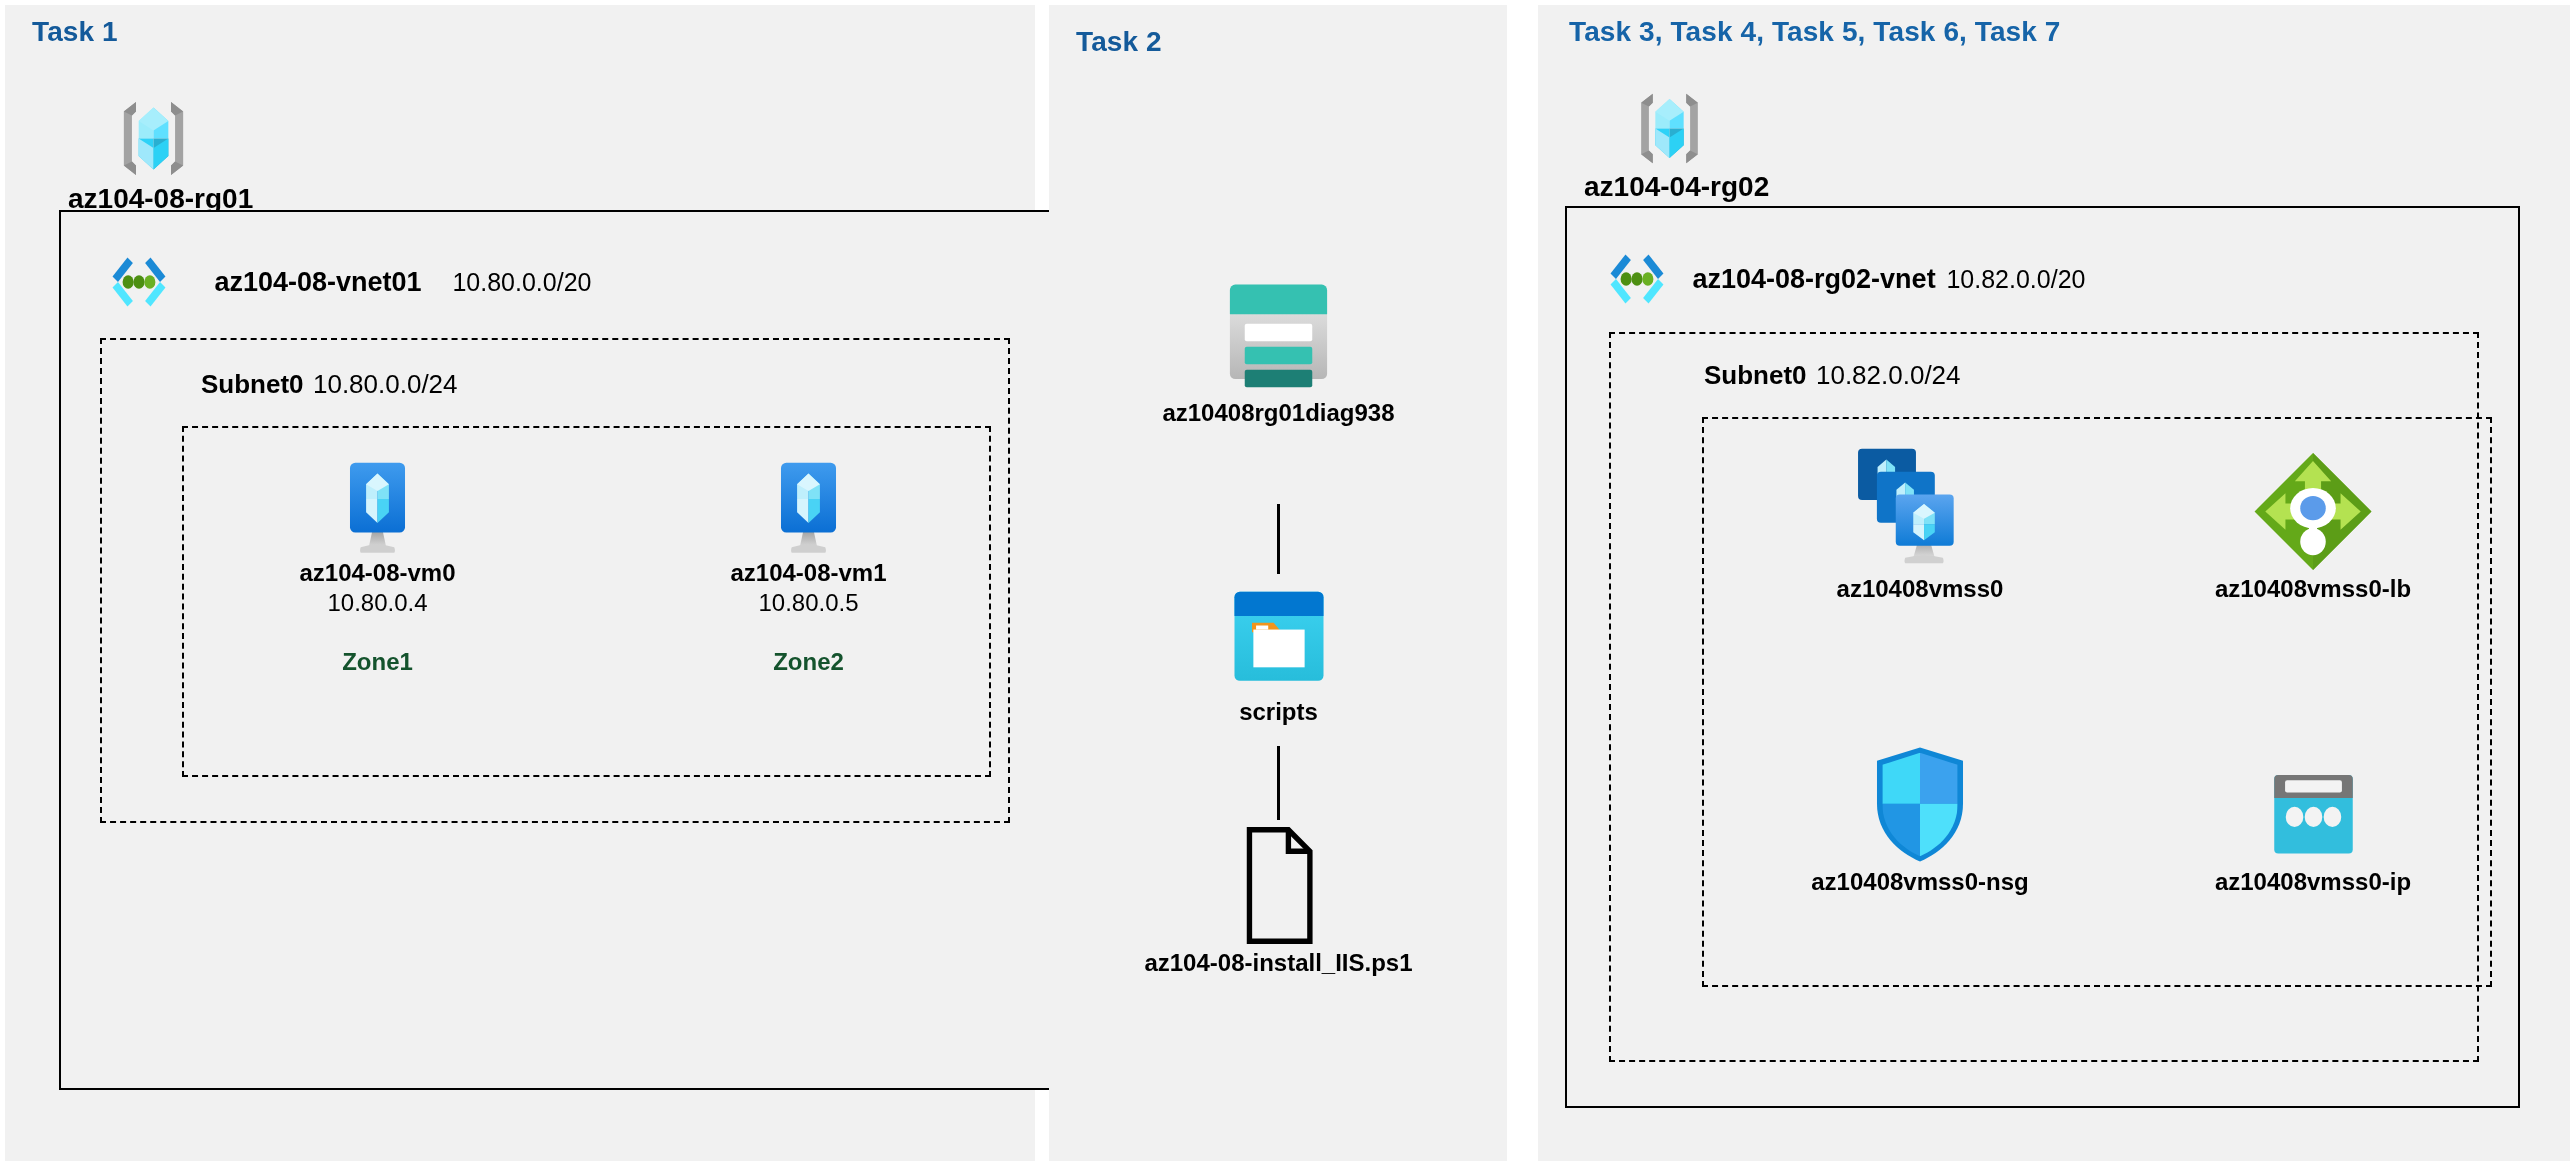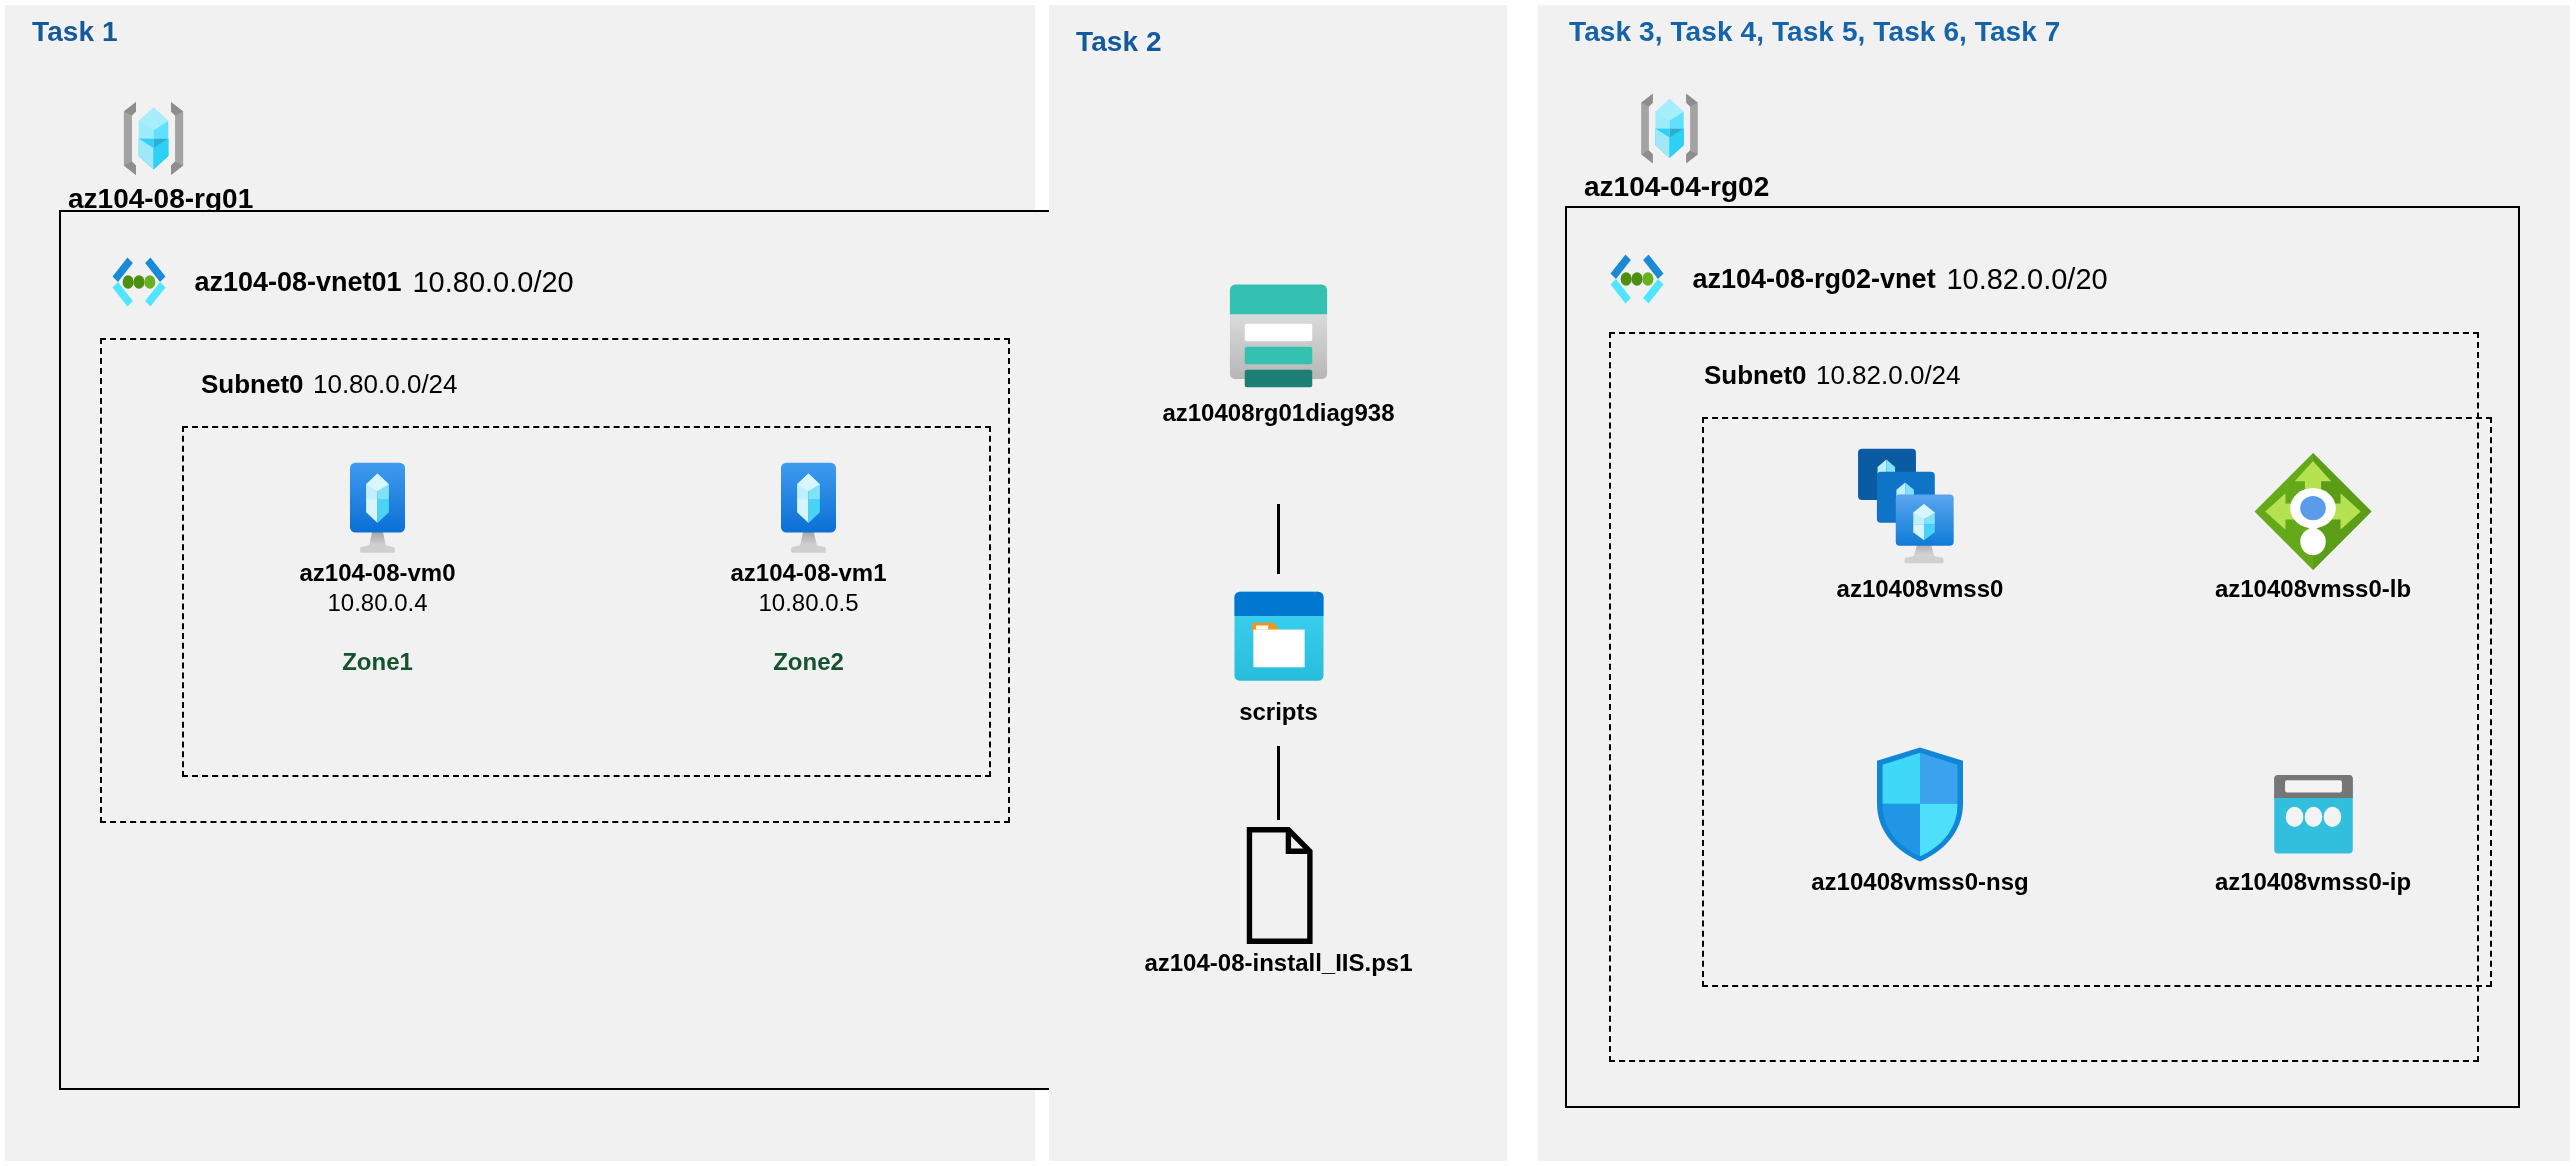--- a/index.html
+++ b/index.html
@@ -19,21 +19,21 @@
   .node{position:absolute;text-align:center;}
   .node .cap{font-size:24px;font-weight:bold;color:#000;line-height:1.22;white-space:nowrap;}
   .node .sub{font-size:24px;font-weight:normal;color:#000;line-height:1.3;white-space:nowrap;}
   .node .zone{font-size:24px;font-weight:bold;color:#14532d;line-height:1.3;white-space:nowrap;}
   .icowrap{display:flex;align-items:flex-end;justify-content:center;}
   .connector{position:absolute;background:#000;width:2.7px;}
   .rg-row{position:absolute;display:flex;align-items:center;flex-direction:column;}
   .rg-row .rg-name{font-size:28px;font-weight:bold;color:#000;margin-left:15px;white-space:nowrap;}
   .vnet-row{position:absolute;display:flex;align-items:center;}
   .vnet-row .vnet-name{font-size:27px;font-weight:bold;color:#000;margin-left:17.5px;white-space:nowrap;}
-  .vnet-row .vnet-cidr{font-size:29px;font-weight:normal;color:#000;margin-left:10.8px;white-space:nowrap;}
+  .vnet-row .vnet-cidr{font-size:25px;font-weight:normal;color:#000;margin-left:10.8px;white-space:nowrap;}
   .subnet-lbl{position:absolute;white-space:nowrap;}
   .subnet-lbl .sn{font-size:26px;font-weight:bold;color:#000;}
   .subnet-lbl .cidr{font-size:26px;font-weight:normal;color:#000;margin-left:9.4px;}
   svg{display:block;overflow:visible;}
 </style>
 </head>
 <body>
 
 <div class="panel" style="left:5.4px;top:5.4px;width:1030px;height:1156px;"></div>
 
@@ -55,21 +55,21 @@
       <path d="M33 10 L22 20 L33 27 L44 20 Z" fill="#a7eefc"></path>
       <path d="M22 33 L33 40 L33 56 L22 46 Z" fill="#9fe8fb"></path>
       <path d="M33 40 L44 33 L44 46 L33 56 Z" fill="#2cd1f5"></path>
     </svg>
   </span>
   <span class="rg-name">az104-08-rg01</span>
 </div>
 
 <div class="solid-box" style="left:59px;top:210px;width:1448px;height:880px;"></div>
 
-<div class="vnet-row" style="left:101px;top:244px;">
+<div class="vnet-row" style="left:101px;top:244px;gap:20px;">
   <span>
     <svg width="76" height="76" viewBox="0 0 56 56">
       <path d="M19.5 10 L23.5 14 L12.5 28 L8.5 24 Z" fill="#1b8ad6"></path>
       <path d="M8.5 32 L12.5 28 L23.5 42 L19.5 46 Z" fill="#50e6ff"></path>
       <path d="M36.5 10 L32.5 14 L43.5 28 L47.5 24 Z" fill="#1b8ad6"></path>
       <path d="M47.5 32 L43.5 28 L32.5 42 L36.5 46 Z" fill="#50e6ff"></path>
       <ellipse cx="20" cy="28" rx="4.1" ry="5" fill="#4d8f12"></ellipse>
       <ellipse cx="28" cy="28" rx="4.1" ry="5" fill="#4d8f12"></ellipse>
       <ellipse cx="36" cy="28" rx="4.1" ry="5" fill="#6ab023"></ellipse>
     </svg>

